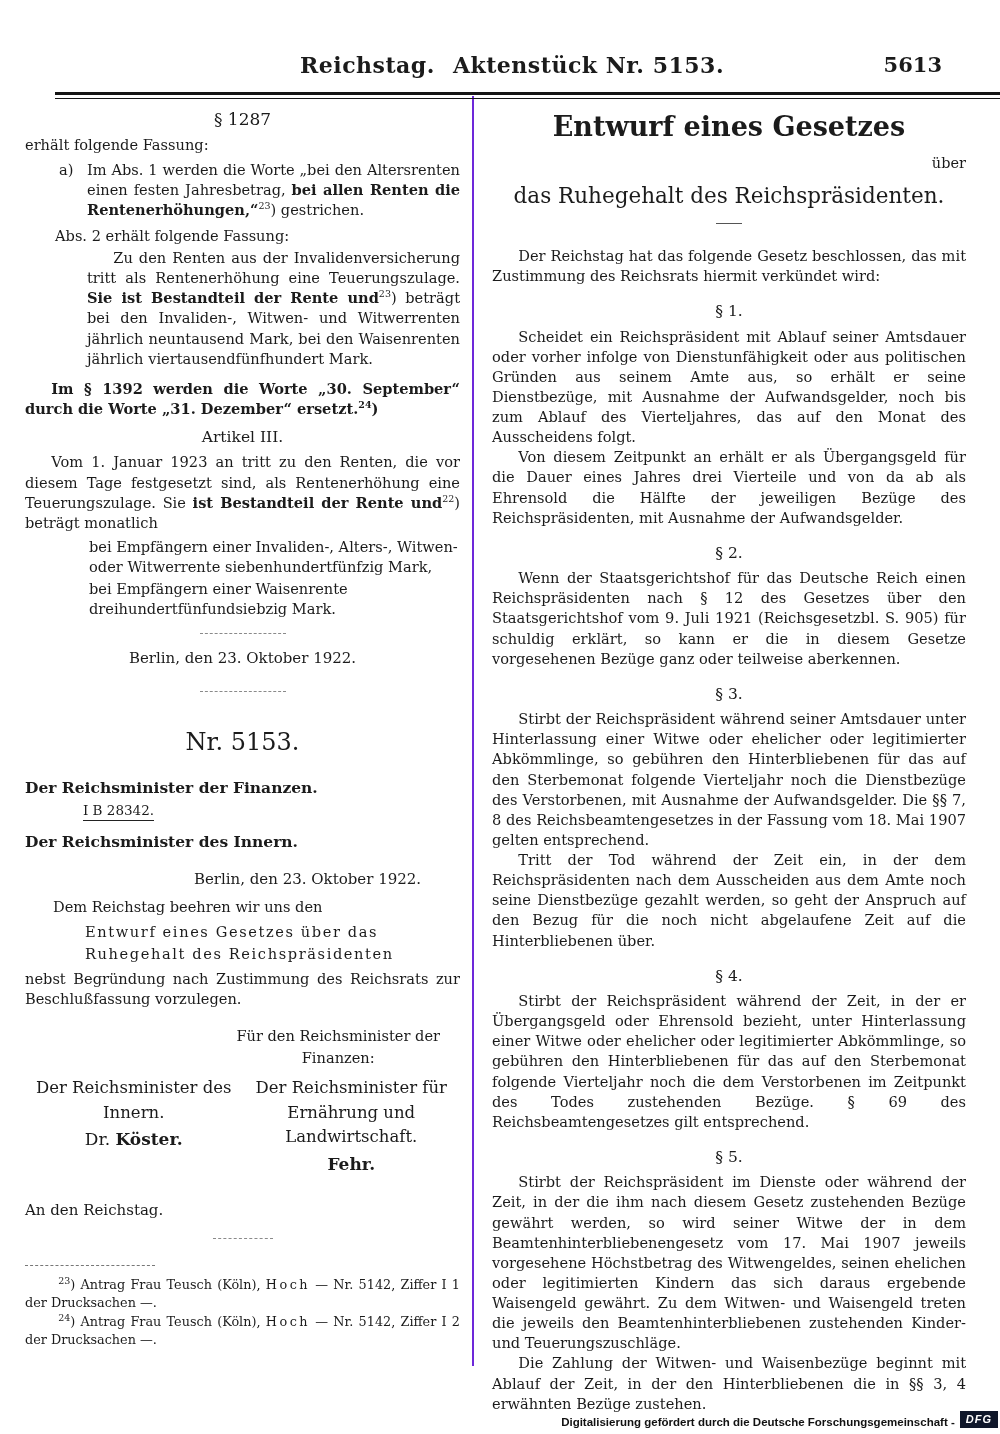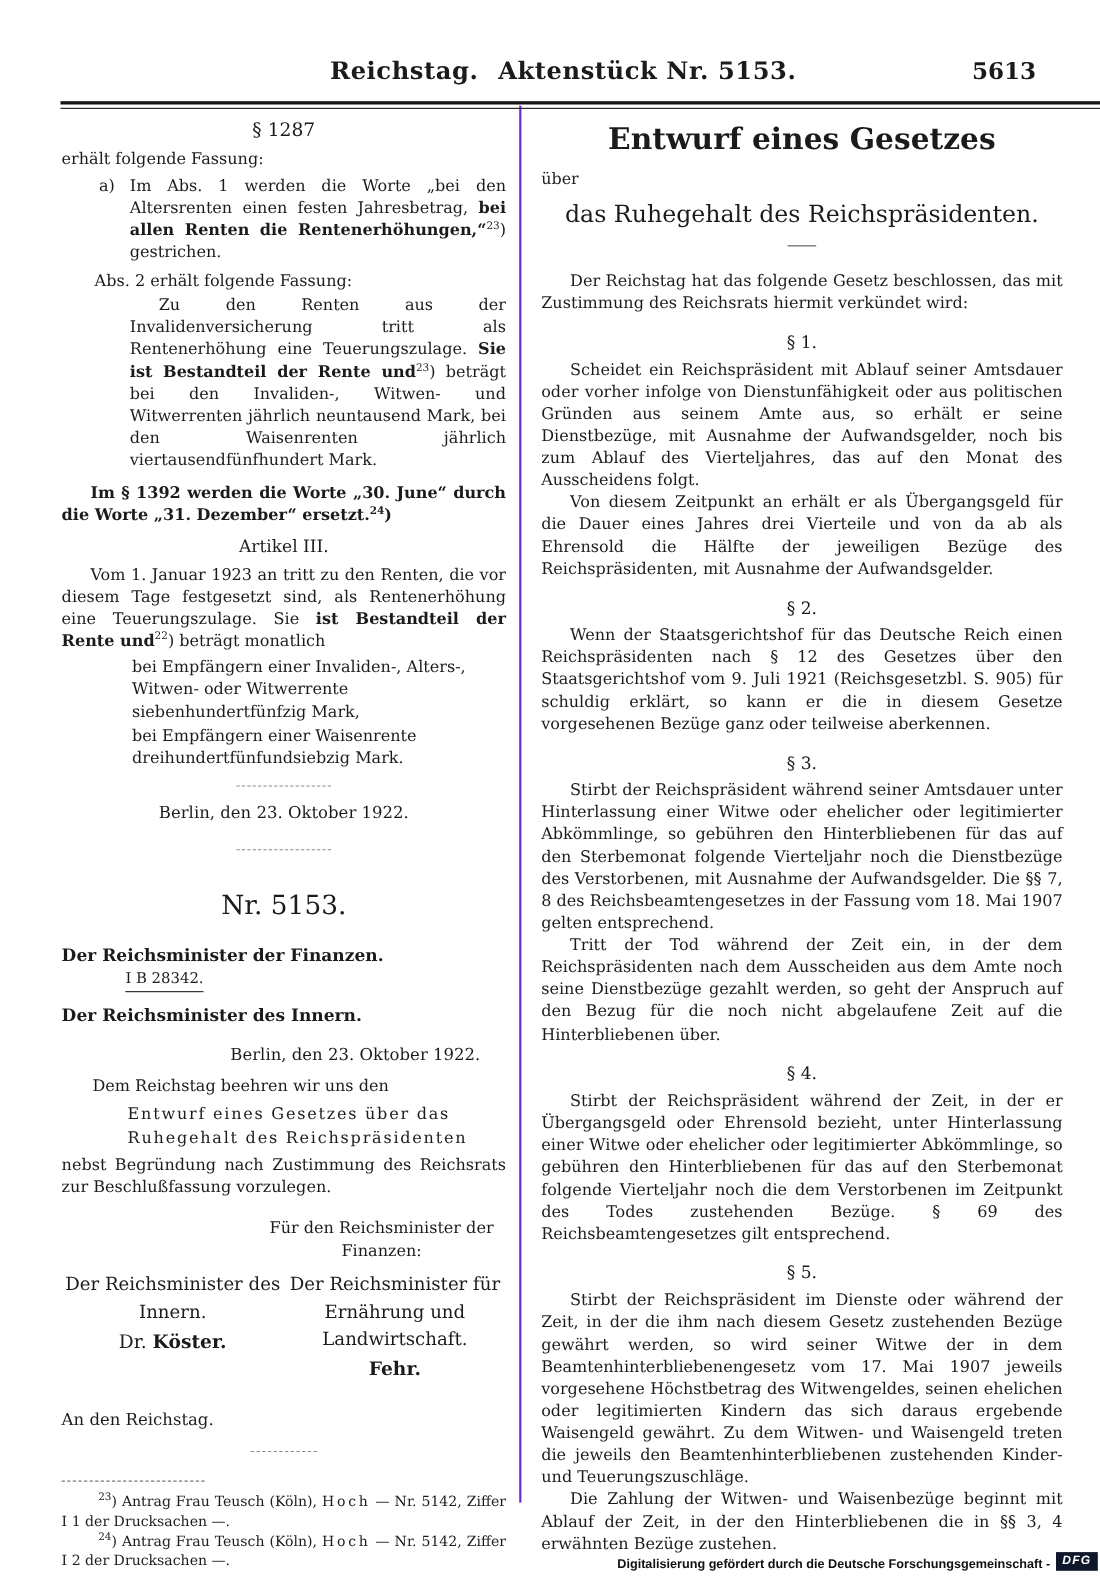--- a/index.html
+++ b/index.html
@@ -47,21 +47,21 @@
   }
   
   .columns {
     display: flex;
     align-items: stretch;
     height: 1270px;
   }
   .col-left {
     width: 472px;
     box-sizing: border-box;
-    padding: 10px 12px 0 56px;
+    padding: 10px 12px 0 25px;
   }
   .col-right {
     flex: 1;
     box-sizing: border-box;
     border-left: 2px solid #6d28d9;
     padding: 6px 34px 0 18px;
   }
   p { margin: 0; }
   .body-text {
     font-size: 14.6px;
@@ -151,21 +151,21 @@
     text-indent: 2.6em;
   }
   .spaced { letter-spacing: 2.5px; }
   
   .law-title {
     text-align: center;
     font-size: 27px;
     font-weight: bold;
     margin: 6px 0 2px 0;
   }
-  .law-connector { text-align: left; font-size: 14.5px; margin: 8px 0; }
+  .law-connector { text-align: right; font-size: 14.5px; margin: 8px 0; }
   .law-subtitle { text-align: center; font-size: 21.5px; margin: 2px 0 0 0; }
   .title-divider {
     width: 26px;
     border-top: 1.5px solid #555;
     margin: 12px auto 22px auto;
     height: 0;
   }
   .para-heading {
     text-align: center;
     font-size: 15.5px;
@@ -219,21 +219,21 @@
         <span class="marker">a)</span><span>Im Abs. 1 werden die Worte „bei den Altersrenten einen festen Jahresbetrag, </span><b>bei allen Renten die Rentenerhöhungen,“</b><sup>23</sup><span>) gestrichen.</span>
       </p>
 
       <p class="abs2-intro">Abs. 2 erhält folgende Fassung:</p>
 
       <p class="abs2-body indent">
         <span>Zu den Renten aus der Invalidenversicherung tritt als Rentenerhöhung eine Teuerungszulage. </span><b>Sie ist Bestandteil der Rente und</b><sup>23</sup><span>) beträgt bei den Invaliden-, Witwen- und Witwerrenten jährlich neuntausend Mark, bei den Waisenrenten jährlich viertausendfünfhundert Mark.</span>
       </p>
 
       <p class="bold-par indent">
-        <b>Im § 1392 werden die Worte „30. June“ durch die Worte „31. Dezember“ ersetzt.</b><sup style="font-weight:bold;">24</sup><span>)</span>
+        <b>Im § 1392 werden die Worte „30. September“ durch die Worte „31. Dezember“ ersetzt.</b><sup style="font-weight:bold;">24</sup><span>)</span>
       </p>
 
       <p class="artikel-heading">Artikel III.</p>
 
       <p class="indent">
         <span>Vom 1. Januar 1923 an tritt zu den Renten, die vor diesem Tage festgesetzt sind, als Rentenerhöhung eine Teuerungszulage. Sie </span><b>ist Bestandteil der Rente und</b><sup>22</sup><span>) beträgt monatlich</span>
       </p>
 
       <p class="rent-item">bei Empfängern einer Invaliden-, Alters-, Witwen- oder Witwerrente siebenhundertfünfzig Mark,</p>
       <p class="rent-item2">bei Empfängern einer Waisenrente dreihundertfünfundsiebzig Mark.</p>

